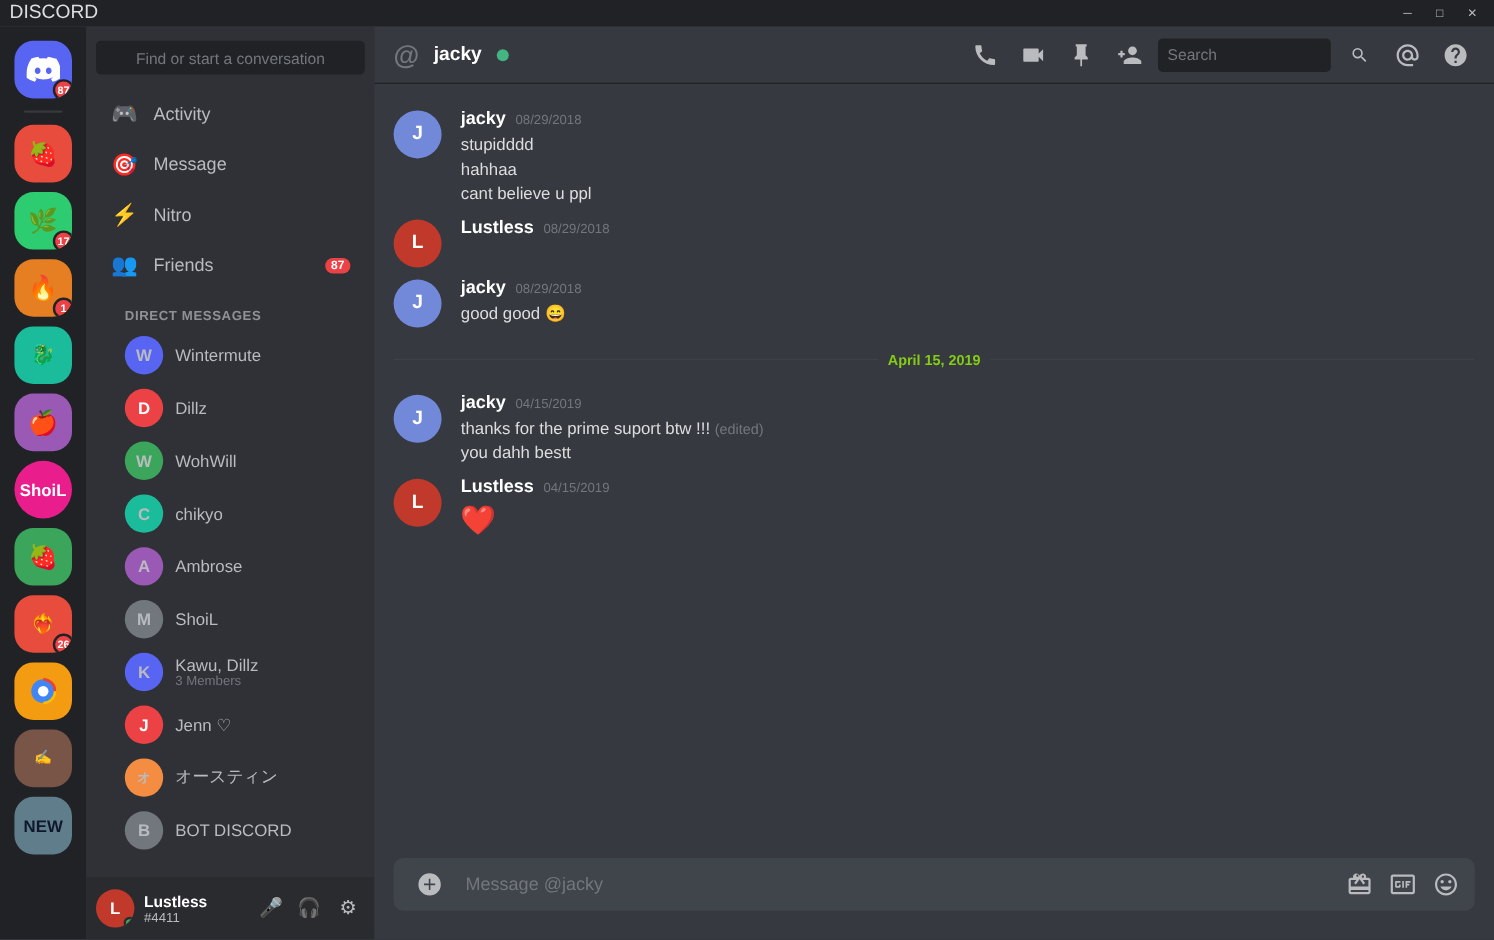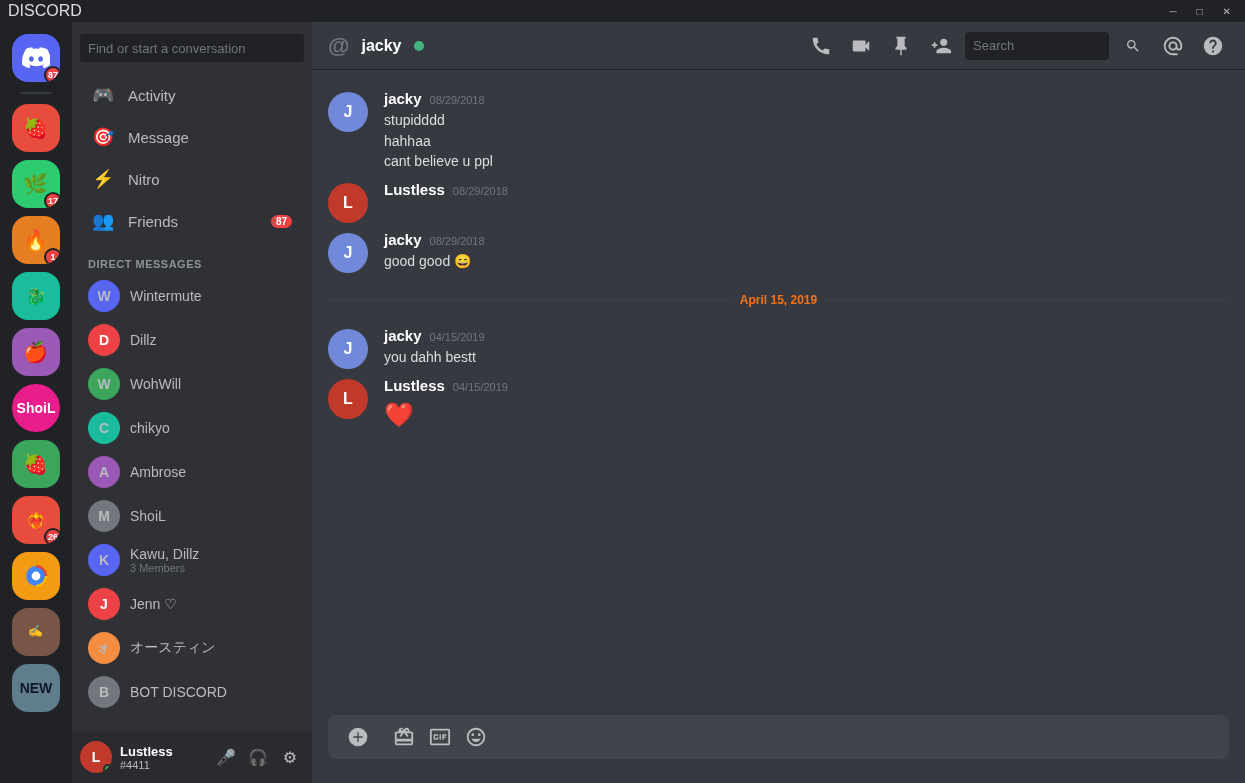--- a/index.html
+++ b/index.html
@@ -119,20 +119,21 @@
       align-items: center;
       height: 28px;
     }
     #search-input {
       background: none;
       border: none;
       color: #dcddde;
       font-size: 13px;
       outline: none;
       flex: 1;
+      text-align: center;
     }
     #search-input::placeholder { color: #72767d; }
 
     .sidebar-nav-item {
       display: flex;
       align-items: center;
       padding: 8px 12px;
       cursor: pointer;
       border-radius: 4px;
       margin: 1px 8px;
@@ -155,21 +156,21 @@
       font-size: 10px;
       font-weight: bold;
       border-radius: 8px;
       padding: 1px 5px;
       margin-left: auto;
     }
 
     #dm-section {
       flex: 1;
       overflow-y: auto;
-      padding: 0 8px;
+      padding: 0 24px;
     }
     #dm-label {
       font-size: 11px;
       font-weight: 700;
       color: #8e9297;
       text-transform: uppercase;
       padding: 16px 8px 4px 8px;
       letter-spacing: 0.5px;
     }
     .dm-item {
@@ -368,21 +369,21 @@
     }
     .msg-text p { margin: 1px 0; }
 
     .date-divider {
       display: flex;
       align-items: center;
       padding: 16px 16px;
       gap: 8px;
     }
     .date-line { flex: 1; height: 1px; background: #3e4147; }
-    .date-text { font-size: 12px; color: #f97316; font-weight: 600; }
+    .date-text { font-size: 12px; color: #84cc16; font-weight: 600; }
 
     .continuation-msg {
       padding: 2px 16px 2px 72px;
       position: relative;
     }
 
     
     #message-input-area {
       padding: 0 16px 24px;
       flex-shrink: 0;
@@ -691,20 +692,21 @@
       </div>
 
       <div class="message-group">
         <div class="msg-avatar" style="background:#7289da; color:white;">J</div>
         <div class="msg-content">
           <div class="msg-header">
             <span class="msg-username">jacky</span>
             <span class="msg-timestamp">04/15/2019</span>
           </div>
           <div class="msg-text">
+            <p>thanks for the prime suport btw !!! <span style="color:#72767d; font-size:12px;">(edited)</span></p>
             <p>you dahh bestt</p>
           </div>
         </div>
       </div>
 
       <div class="message-group">
         <div class="msg-avatar" style="background:#c0392b; color:white;">L</div>
         <div class="msg-content">
           <div class="msg-header">
             <span class="msg-username">Lustless</span>
@@ -718,20 +720,21 @@
 
     </div>
 
     <div id="message-input-area">
       <div id="message-input-box">
         <button id="add-btn">
           <svg width="24" height="24" viewBox="0 0 24 24" fill="#b9bbbe">
               <path d="M12 2.667A9.333 9.333 0 1 0 21.333 12 9.343 9.343 0 0 0 12 2.667zm4.667 10H12.667v4H11.333v-4H7.333v-1.334h4v-4h1.334v4h4z"></path>
             </svg>
         </button>
+        <input id="message-input" type="text" placeholder="Message @jacky" style="">
         <div class="input-actions">
           <button class="input-action-btn">
             <svg width="22" height="22" viewBox="0 0 24 24" fill="#b9bbbe">
                 <path d="M20 6h-2.18c.07-.31.18-.61.18-.94C18 3.36 16.64 2 15.06 2c-.79 0-1.49.31-2.03.83L12 3.85l-1.03-1.02C10.43 2.31 9.73 2 8.94 2 7.36 2 6 3.36 6 4.94c0 .33.11.63.18.94H4c-1.11 0-1.99.89-1.99 2L2 19c0 1.11.89 2 2 2h16c1.11 0 2-.89 2-2V8c0-1.11-.89-2-2-2zm-5-2c.55 0 1 .45 1 1s-.45 1-1 1-1-.45-1-1 .45-1 1-1zM9 4.06c0-.55.45-1 1-1s1 .45 1 1-.45 1-1 1-1-.45-1-1zM20 19H4v-2h16v2zm0-5H4V8h5.08L7 10.83 8.62 12 11 8.76l1-1.36 1 1.36L15.38 12 17 10.83 14.92 8H20v6z"></path>
               </svg>
           </button>
           <button class="input-action-btn">
             <svg width="22" height="22" viewBox="0 0 24 24" fill="#b9bbbe">
                 <path d="M11.5 9H13v6h-1.5V9zM9 9H6c-.6 0-1 .5-1 1v4c0 .5.4 1 1 1h3c.6 0 1-.5 1-1v-2H8.5v1.5h-2v-3H10V10c0-.5-.4-1-1-1zm10 1.5V9h-4.5v6H16v-2h2v-1.5h-2v-1h3zM21 3H3c-1.1 0-2 .9-2 2v14c0 1.1.9 2 2 2h18c1.1 0 2-.9 2-2V5c0-1.1-.9-2-2-2zm0 16H3V5h18v14z"></path>
               </svg>

